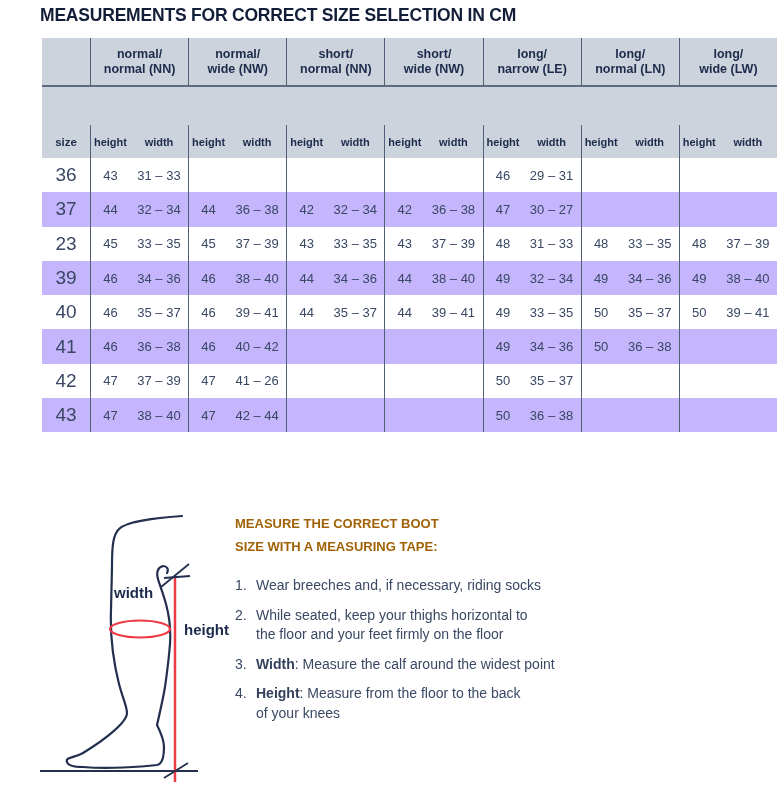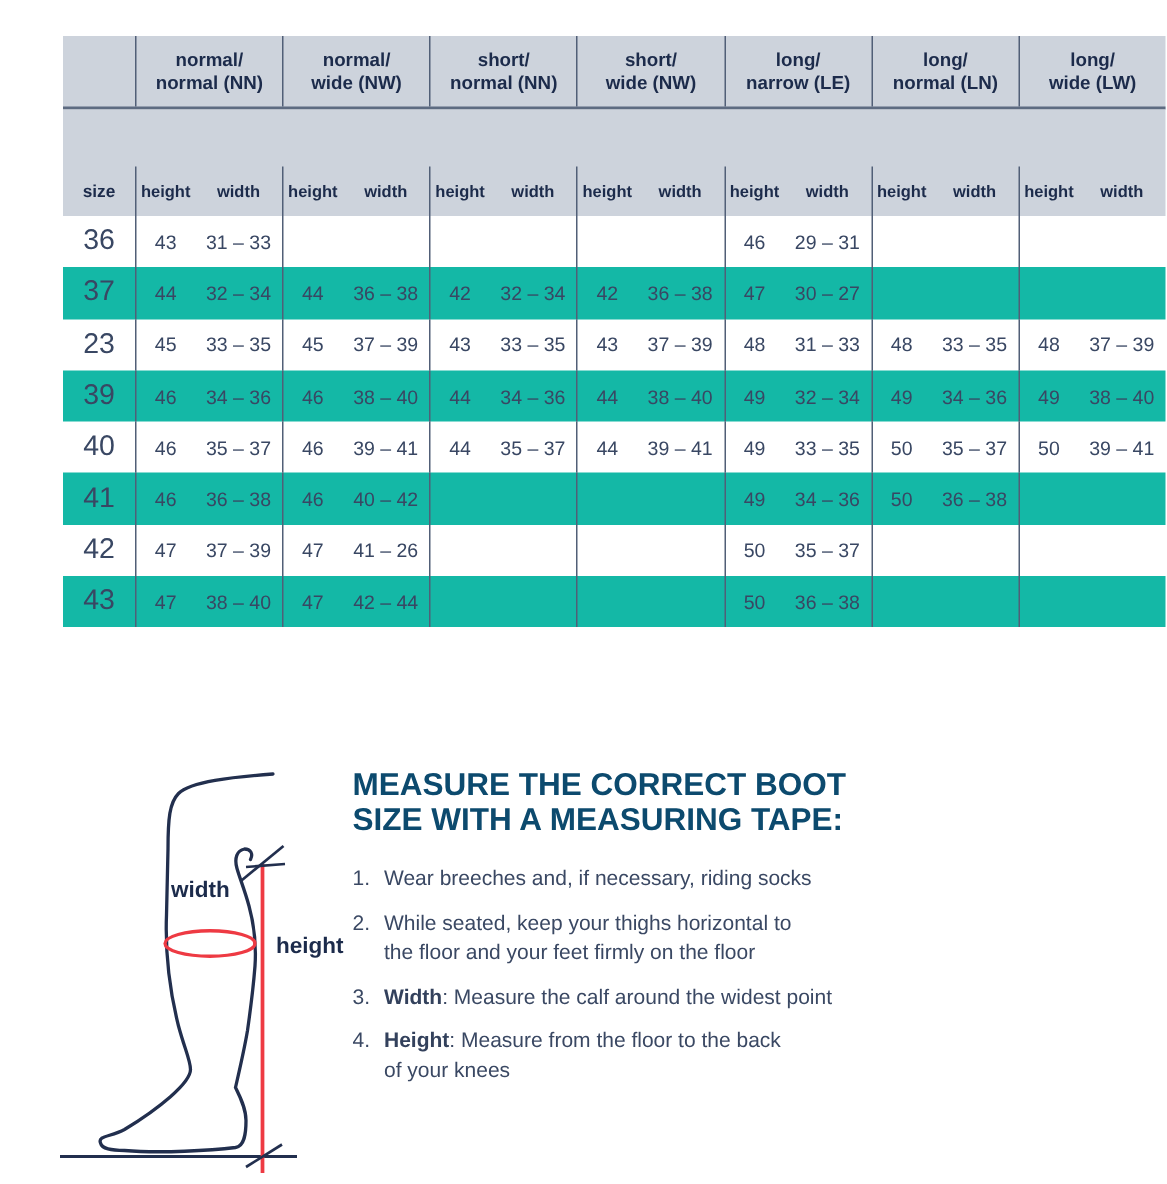--- a/index.html
+++ b/index.html
@@ -2,57 +2,58 @@
 <html><head>
 <meta charset="utf-8">
 <style>
   html,body{margin:0;padding:0;background:#ffffff;}
   .page{position:relative;width:778px;height:789px;background:#fff;overflow:hidden;
         font-family:"Liberation Sans",sans-serif;}
   
   .page-title{position:absolute;left:40px;top:5px;margin:0;font-size:17.5px;font-weight:bold;
               color:#121e38;letter-spacing:-0.2px;white-space:nowrap;}
   
-  .size-table{position:absolute;left:42px;top:24px;width:735px;}
+  .size-table{position:absolute;left:42px;top:38px;width:735px;}
   .trow{display:grid;grid-template-columns:48px repeat(7,1fr);}
   .ghrow{background:#cdd3dc;border-bottom:2px solid #5d6b81;}
   .ghrow .gcell{height:47px;}
   .shrow{background:#cdd3dc;}
   .shrow .gcell,.shrow .szcell{height:33px;margin-top:38px;}
   .gcell{border-left:1.5px solid #515f77;display:flex;align-items:center;justify-content:center;}
   .szcell{display:flex;align-items:center;justify-content:center;}
   .ghead{font-weight:bold;font-size:12.5px;line-height:15px;color:#1c2b4b;text-align:center;
          white-space:pre-line;}
   .subgrid{display:grid;grid-template-columns:40% 60%;width:100%;align-items:center;}
   .sublabel{font-weight:bold;font-size:11px;color:#1c2b4b;text-align:center;}
   .sizelabel{font-weight:bold;font-size:11.5px;color:#1c2b4b;}
   .drow .szcell,.drow .gcell{height:34.3px;}
-  .drow.alt{background:#14b8a6;}
+  .drow.alt{background:#c4b5fd;}
   .dval{font-size:13px;color:#394763;text-align:center;white-space:nowrap;}
   .sizeval{font-size:19px;color:#394763;}
   
   .diagram{position:absolute;left:30px;top:498px;width:200px;height:292px;}
   .diag-label{font-family:"Liberation Sans",sans-serif;font-weight:bold;font-size:15px;
               fill:#1c2b4b;}
   
   .instructions{position:absolute;left:235px;top:512px;width:420px;}
-  .instr-heading{margin:0 0 18px 0;font-size:21px;line-height:23px;font-weight:bold;
-                 color:#0c4a6e;white-space:pre-line;}
+  .instr-heading{margin:0 0 18px 0;font-size:13px;line-height:23px;font-weight:bold;
+                 color:#a16207;white-space:pre-line;}
   .instr-list{list-style:none;margin:0;padding:0;}
   .instr-item{display:grid;grid-template-columns:21px 1fr;margin-bottom:10px;
               font-size:14px;line-height:19.5px;color:#3a4863;}
   .instr-num{}
   .instr-text{white-space:pre-line;}
   .instr-text b{color:#33415c;}
 </style>
 </head>
 <body>
 
 <div class="page">
 
+  <h1 class="page-title">MEASUREMENTS FOR CORRECT SIZE SELECTION IN CM</h1>
 
   <div class="size-table">
     <div class="trow ghrow">
       <div class="szcell"></div>
     <div class="gcell ghead">normal/
 normal (NN)</div>
         <div class="gcell ghead">normal/
 wide (NW)</div>
         <div class="gcell ghead">short/
 normal (NN)</div>

